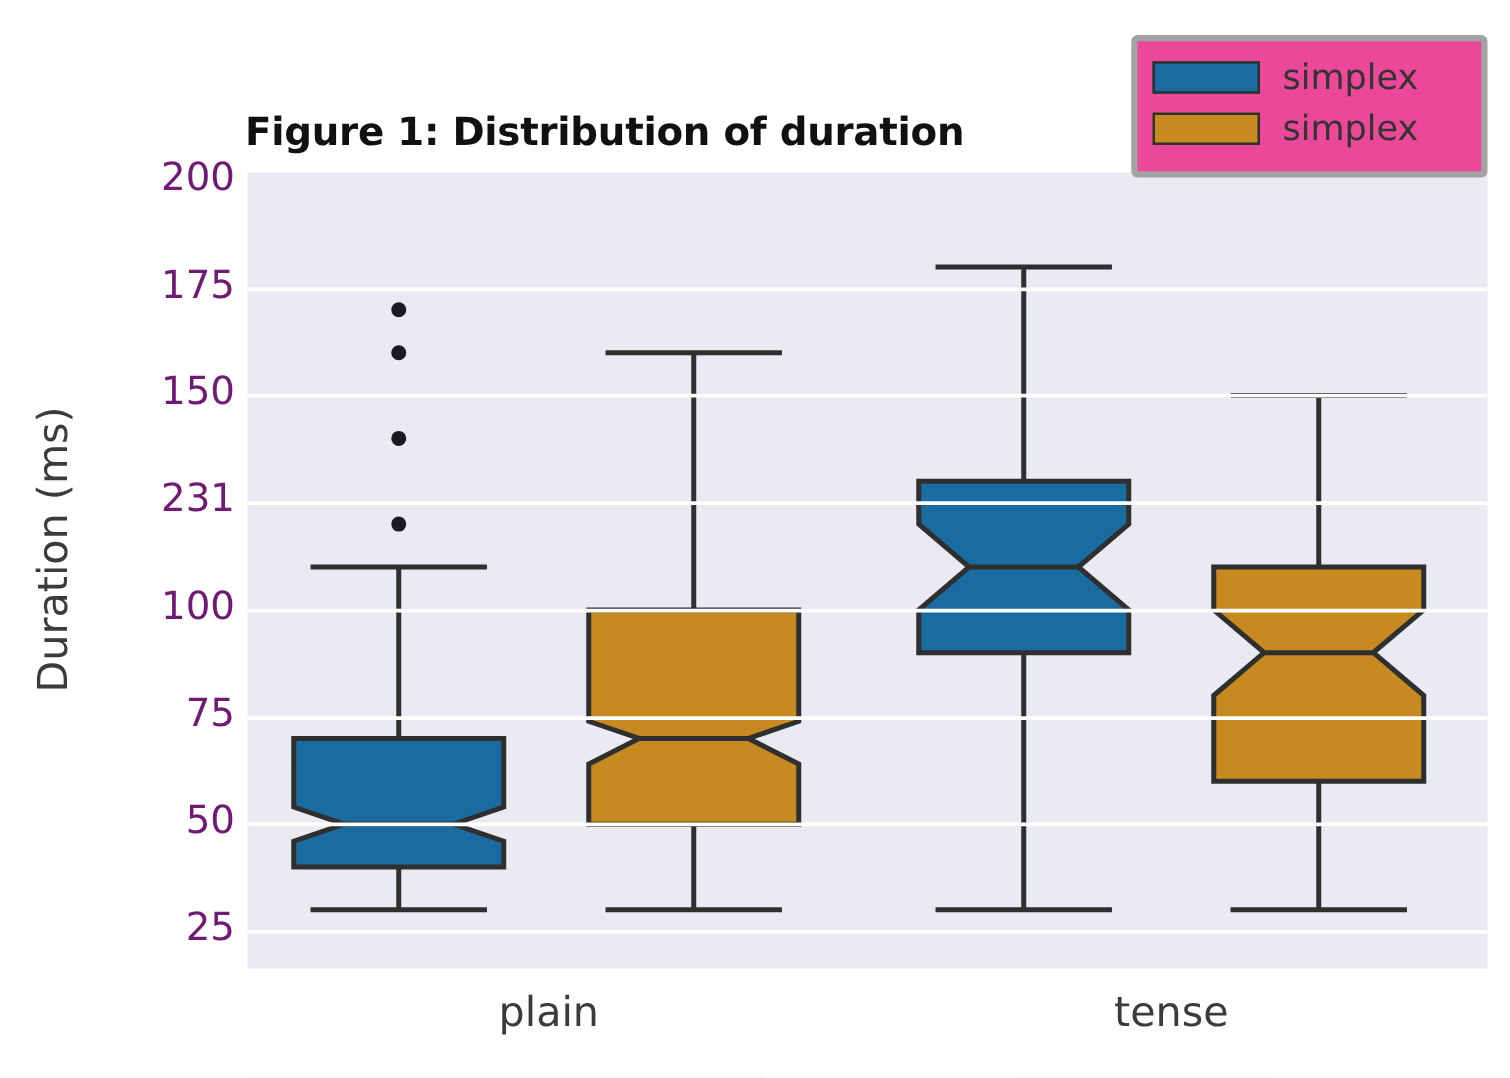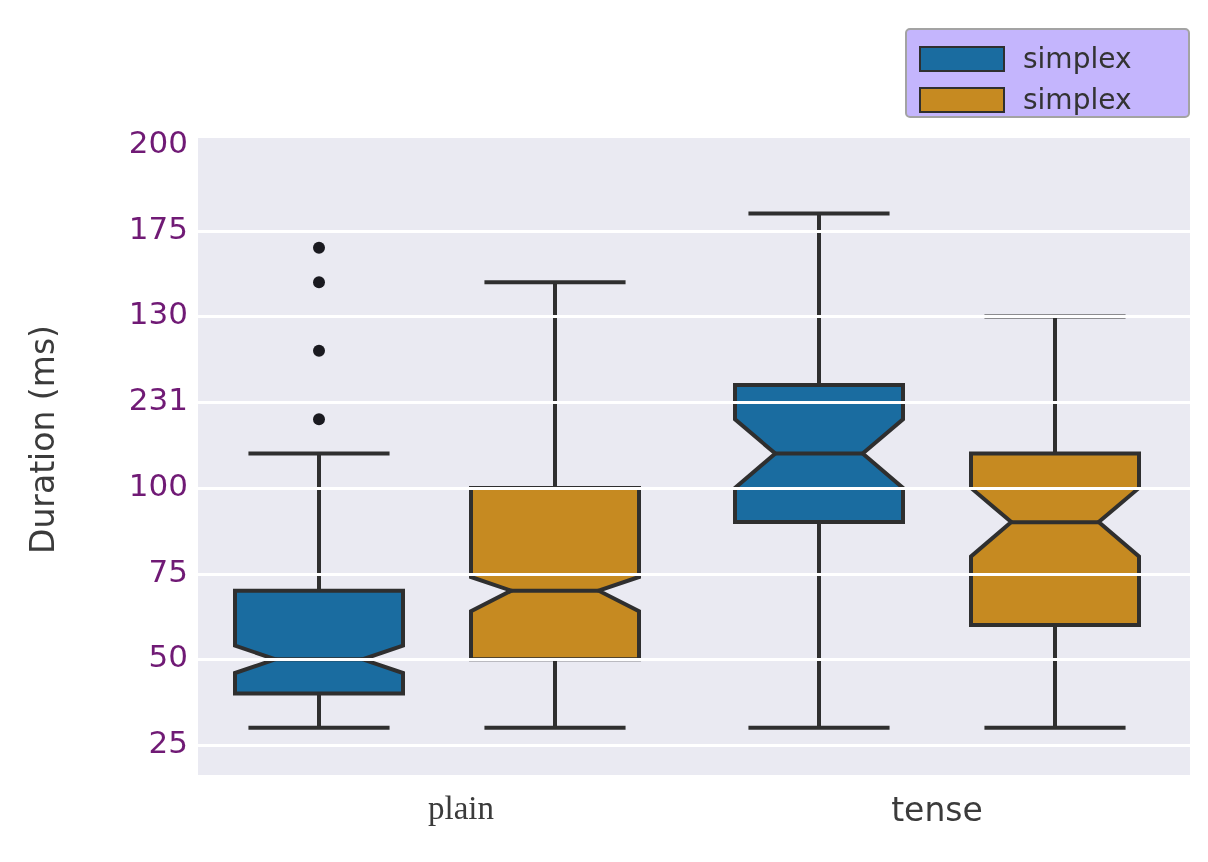--- a/index.html
+++ b/index.html
@@ -49,43 +49,44 @@
     background:#eaeaf2;
   }
   .gridline{
     position:absolute;left:0;width:100%;height:3px;background:#ffffff;
   }
   #plot-svg{position:absolute;left:0;top:0;width:992px;height:637px;}
 
   
   #legend{
     position:absolute;left:905px;top:28px;
-    width:285px;height:90px;
-    background:#c4b5fd;border:2px solid #a3a3a3;border-radius:5px;
+    width:285px;height:114px;
+    background:#ec4899;border:5px solid #a3a3a3;border-radius:5px;
     box-sizing:border-box;padding:8px 12px;
   }
   .legend-row{display:flex;align-items:center;height:41px;}
   .legend-swatch{
     width:86px;height:26px;border:2px solid #2f2f2f;box-sizing:border-box;
     margin-right:18px;flex:none;
   }
   .legend-label{font-size:28px;color:#333333;font-family:"DejaVu Sans", sans-serif;}
 </style>
 </head>
 <body>
 
 <div id="figure">
 
+  <div id="chart-title">Figure 1: Distribution of duration</div>
 
   <div id="ylabel">Duration (ms)</div>
 
   <div id="ytick-layer">
       <div class="ytick" style="top: 124px;">200</div>
       <div class="ytick" style="top: 209.714px;">175</div>
-      <div class="ytick" style="top: 295.429px;">130</div>
+      <div class="ytick" style="top: 295.429px;">150</div>
       <div class="ytick" style="top: 381.143px;">231</div>
       <div class="ytick" style="top: 466.857px;">100</div>
       <div class="ytick" style="top: 552.571px;">75</div>
       <div class="ytick" style="top: 638.286px;">50</div>
       <div class="ytick" style="top: 724px;">25</div>
     </div>
 
   <div id="plot-area">
     <svg id="plot-svg" viewBox="0 0 992 637" preserveAspectRatio="none">
         <g>
@@ -128,21 +129,21 @@
   <div class="gridline" style="top: 91.7143px;"></div>
       <div class="gridline" style="top: 177.429px;"></div>
       <div class="gridline" style="top: 263.143px;"></div>
       <div class="gridline" style="top: 348.857px;"></div>
       <div class="gridline" style="top: 434.571px;"></div>
       <div class="gridline" style="top: 520.286px;"></div>
       <div class="gridline" style="top: 606px;"></div>
     </div>
 
   <div id="xtick-layer">
-      <div class="xtick" style="left: 461px; top: 790px; font-family: Liberation Serif, serif;">plain</div>
+      <div class="xtick" style="left: 439px; top: 790px;">plain</div>
       <div class="xtick" style="left: 937px; top: 790px;">tense</div>
     </div>
 
   <div id="legend">
       <div class="legend-row">
         <span class="legend-swatch" style="background: rgb(26, 108, 160);"></span>
         <span class="legend-label">simplex</span>
       </div>
       <div class="legend-row">
         <span class="legend-swatch" style="background: rgb(198, 138, 33);"></span>

